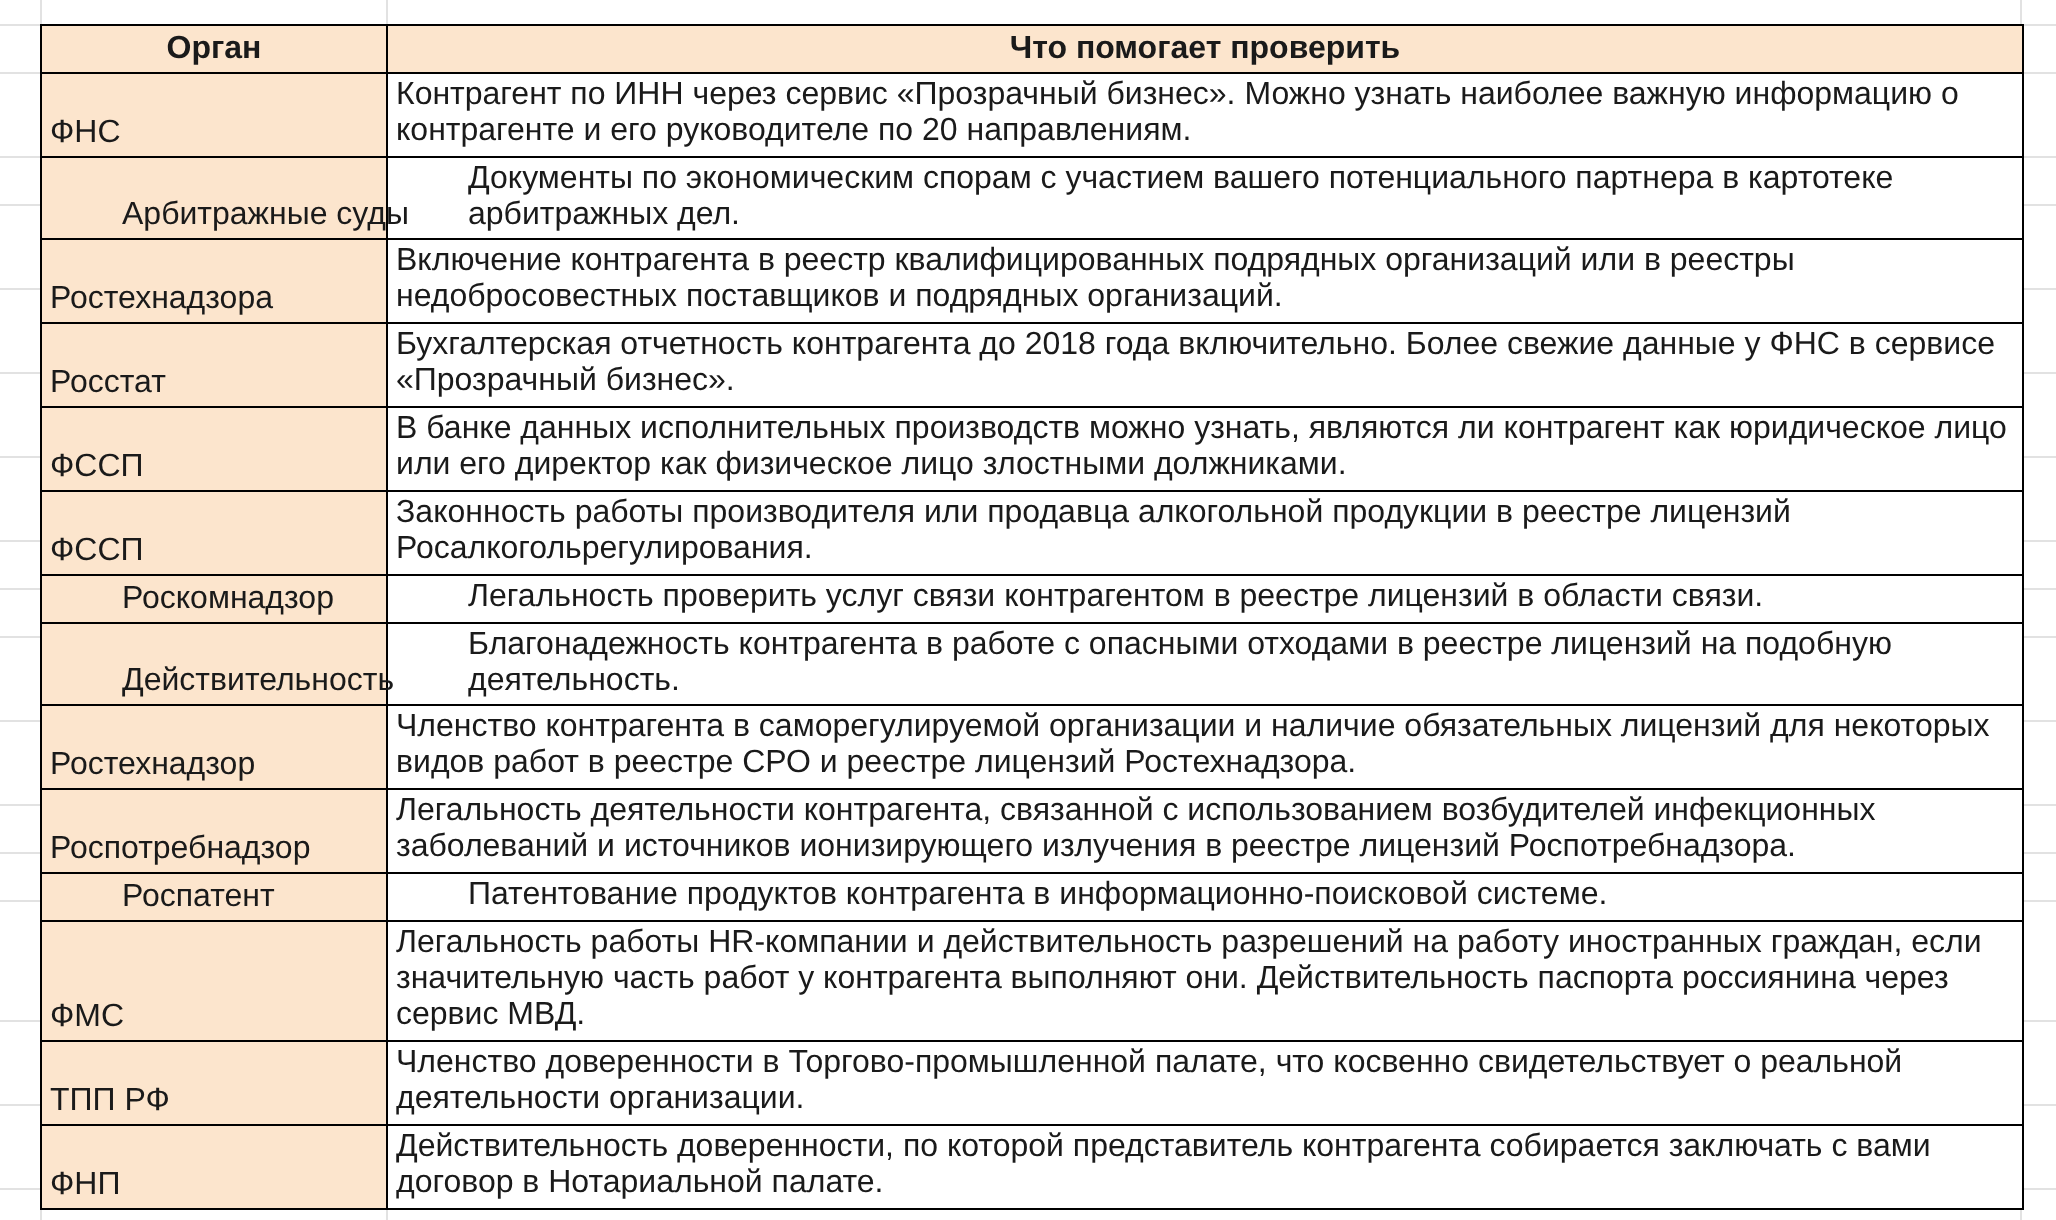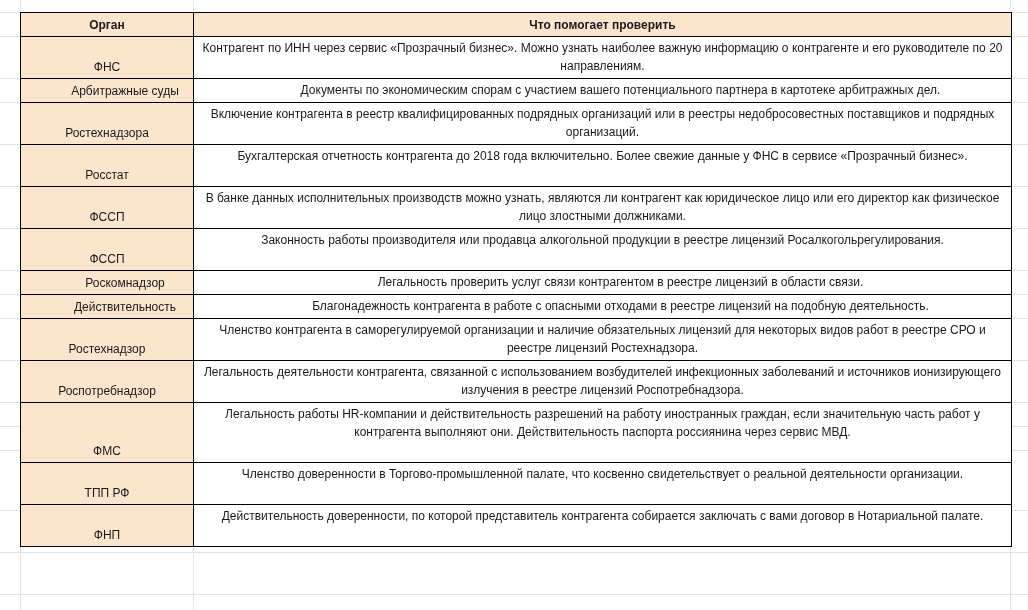--- a/index.html
+++ b/index.html
@@ -36,30 +36,29 @@
       background: #e2e2e2;
     }
     table.sheet {
       position: absolute;
       left: 20px;
       top: 12px;
       width: 991px;
       border-collapse: collapse;
       table-layout: fixed;
       background: #14b8a6;
-      font-size: 12px;
+      font-size: 16px;
       line-height: 18px;
     }
     table.sheet col.c1 { width: 173px; }
     table.sheet col.c2 { width: 818px; }
     table.sheet th, table.sheet td {
       border: 1px solid #000000;
       padding: 0 4px;
       box-sizing: border-box;
-      text-align: center;
     }
     table.sheet th {
       background: #fce5cd;
       font-weight: bold;
       text-align: center;
       height: 24px;
       vertical-align: middle;
       padding-top: 1px;
     }
     table.sheet td.organ {
@@ -149,20 +148,24 @@
         <td class="desc">Благонадежность контрагента в работе с опасными отходами в реестре лицензий на подобную деятельность.</td>
       </tr>
       <tr class="h2">
         <td class="organ">Ростехнадзор</td>
         <td class="desc">Членство контрагента в саморегулируемой организации и наличие обязательных лицензий для некоторых видов работ в реестре СРО и реестре лицензий Ростехнадзора.</td>
       </tr>
       <tr class="h2">
         <td class="organ">Роспотребнадзор</td>
         <td class="desc">Легальность деятельности контрагента, связанной с использованием возбудителей инфекционных заболеваний и источников ионизирующего излучения в реестре лицензий Роспотребнадзора.</td>
       </tr>
+      <tr class="h1">
+        <td class="organ">Роспатент</td>
+        <td class="desc">Патентование продуктов контрагента в информационно-поисковой системе.</td>
+      </tr>
       <tr class="h3">
         <td class="organ">ФМС</td>
         <td class="desc">Легальность работы HR-компании и действительность разрешений на работу иностранных граждан, если значительную часть работ у контрагента выполняют они. Действительность паспорта россиянина через сервис МВД.</td>
       </tr>
       <tr class="h2">
         <td class="organ">ТПП РФ</td>
         <td class="desc">Членство доверенности в Торгово-промышленной палате, что косвенно свидетельствует о реальной деятельности организации.</td>
       </tr>
       <tr class="h2">
         <td class="organ">ФНП</td>

